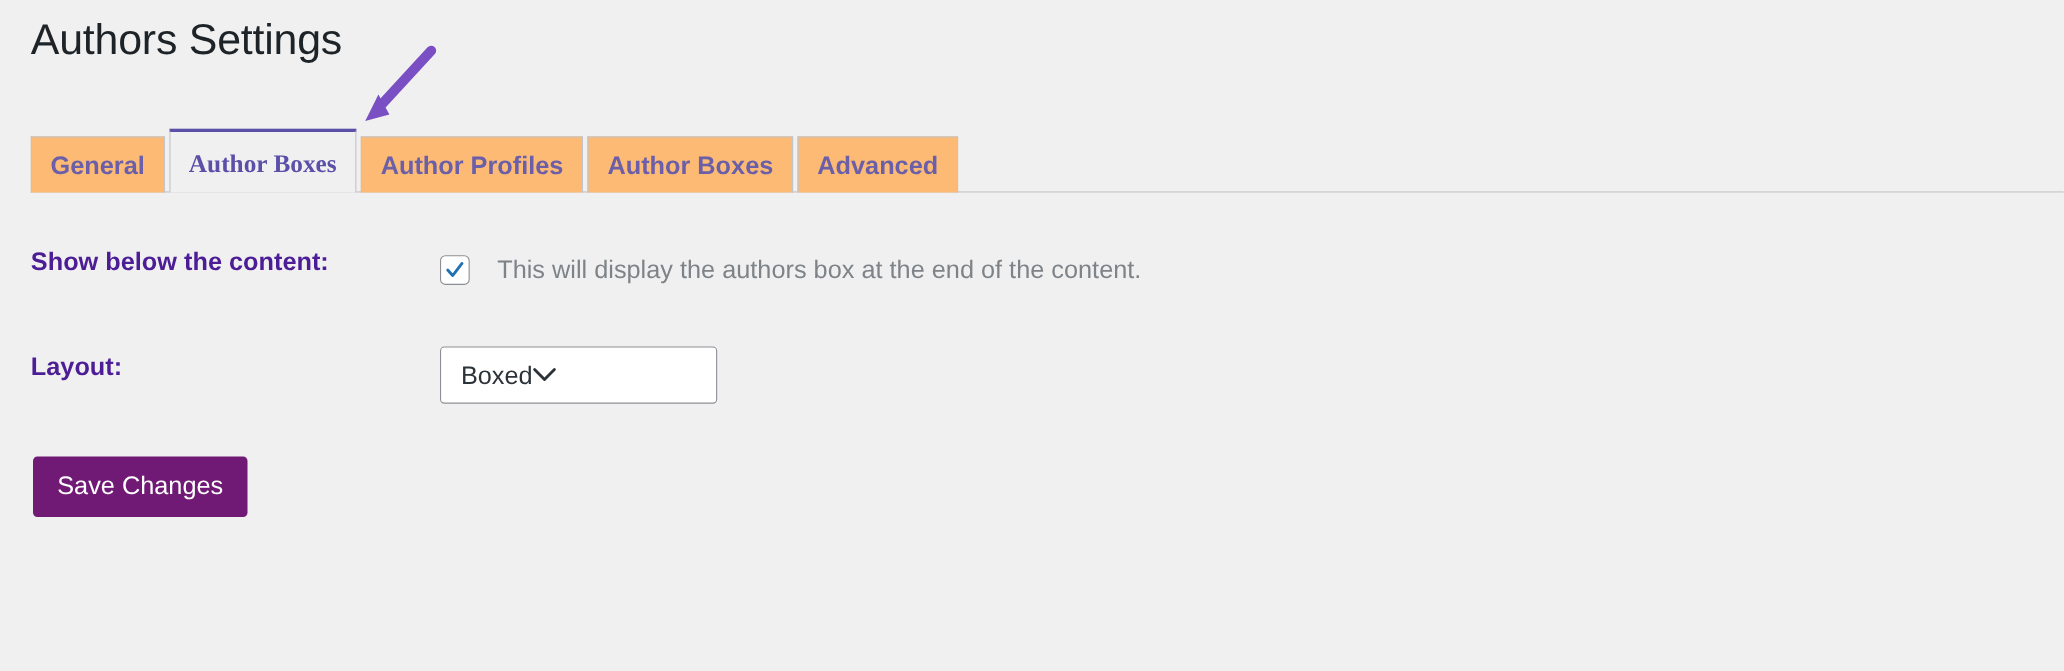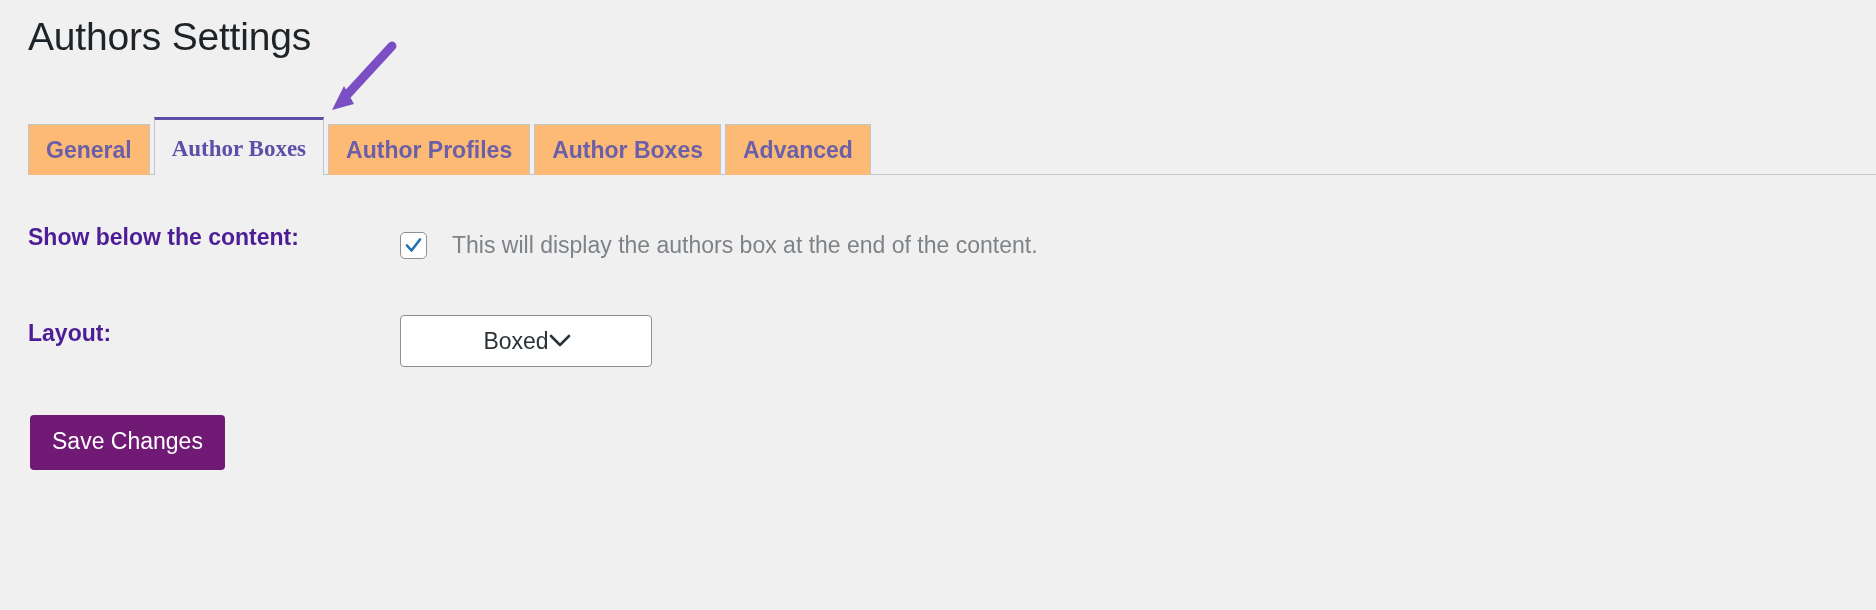--- a/index.html
+++ b/index.html
@@ -161,21 +161,21 @@
   
   .select-box {
     box-sizing: border-box;
     width: 252px;
     height: 52px;
     background: #fff;
     border: 1px solid #8c8f94;
     border-radius: 4px;
     display: flex;
     align-items: center;
-    justify-content: center;
+    justify-content: flex-start;
     padding: 0 16px 0 18px;
     cursor: pointer;
   }
   .select-value {
     font-size: 23px;
     color: #2c3338;
     white-space: nowrap;
   }
   .select-chevron { display: block; flex: 0 0 auto; }
 

